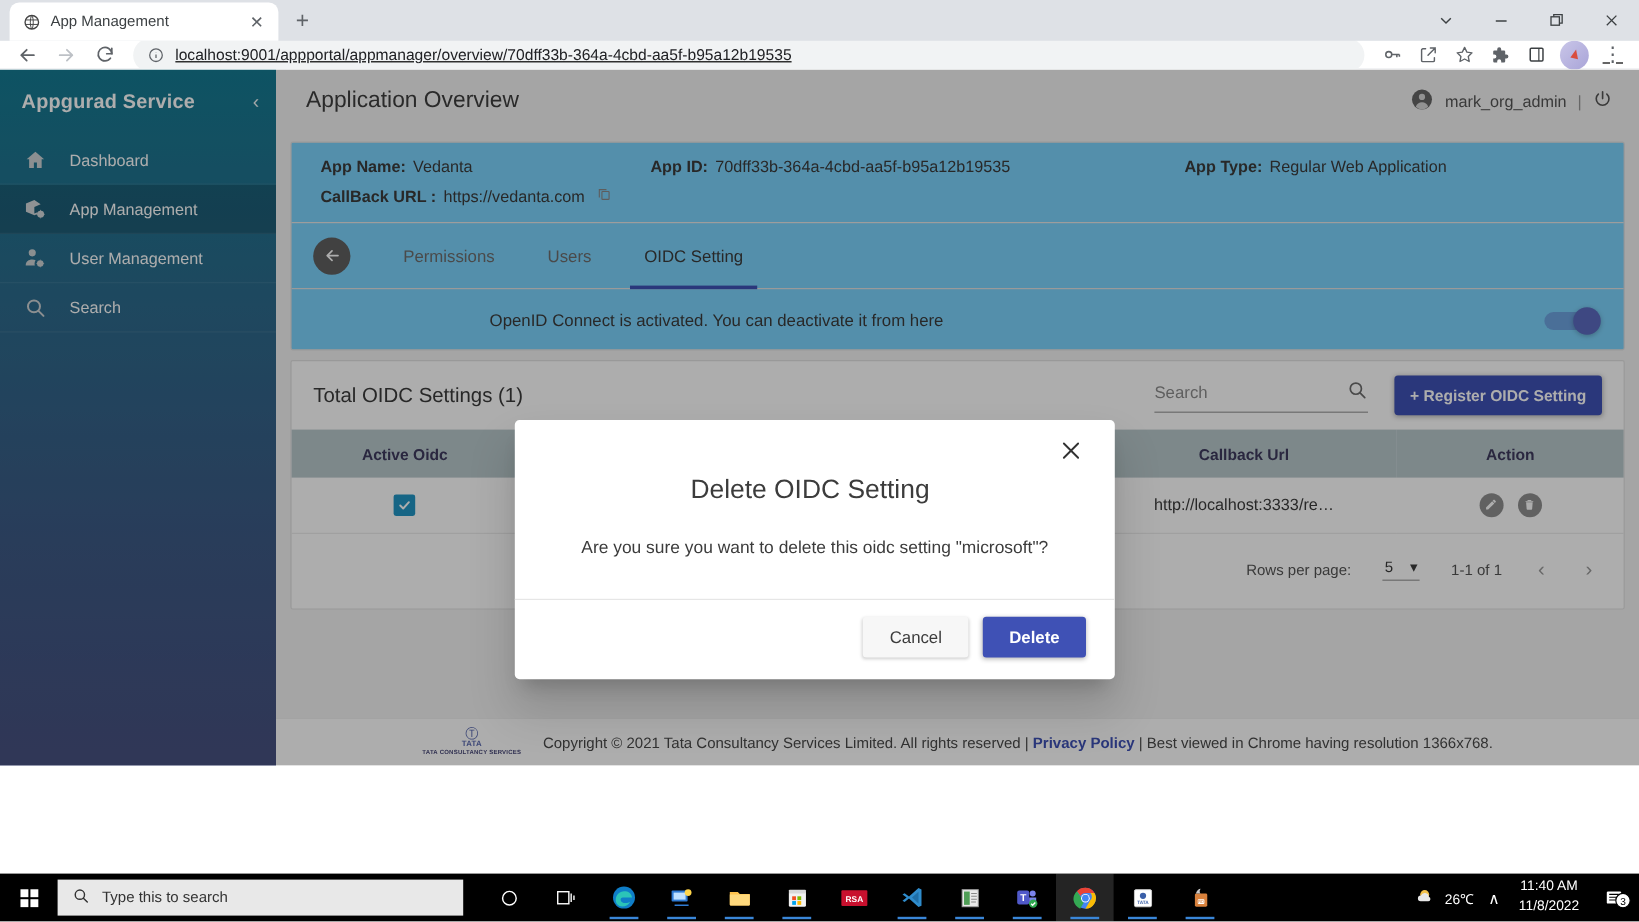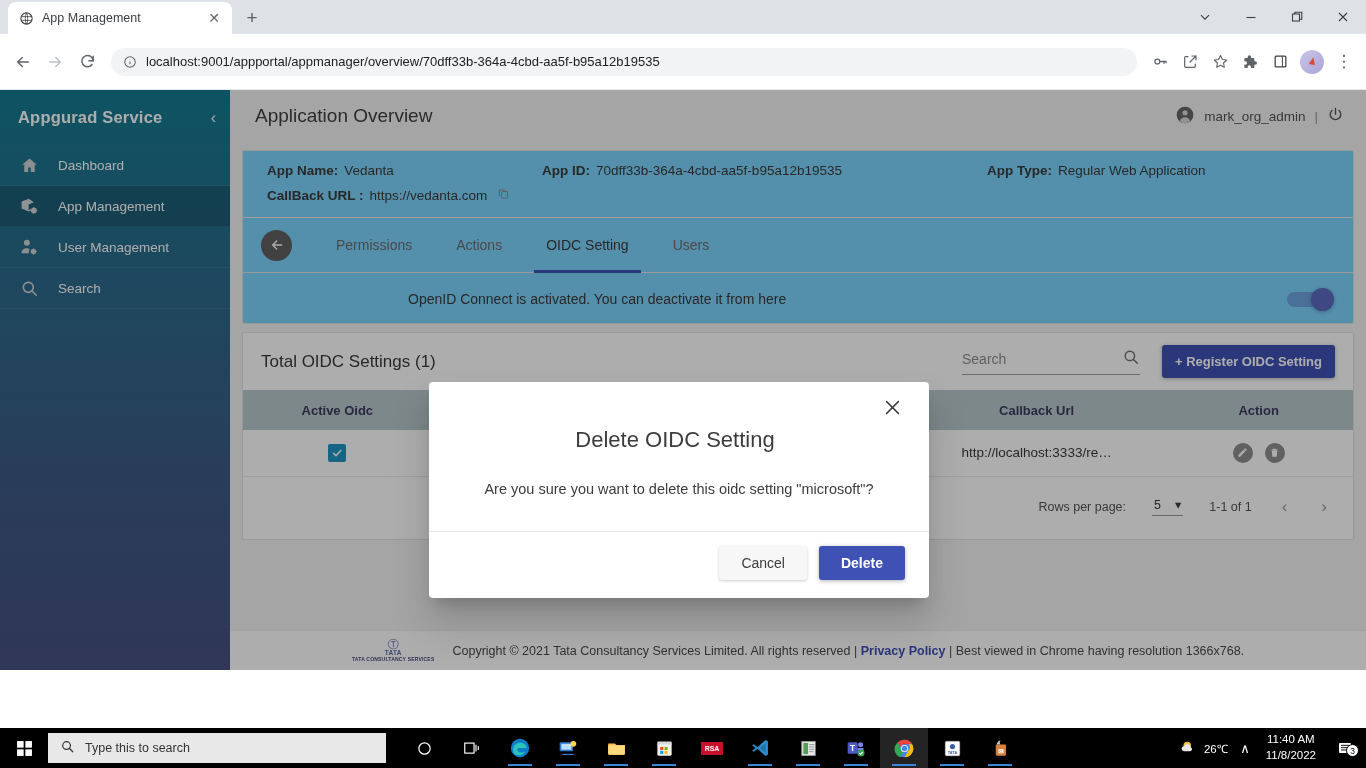--- a/index.html
+++ b/index.html
@@ -38,22 +38,22 @@
     display: flex; align-items: center; justify-content: center;
     color: #5f6368; font-size: 19px; border-radius: 50%;
   }
   .wincontrols {
     position: absolute; right: 0; top: 0; height: 34px;
     display: flex; align-items: center;
   }
   .wc-btn { width: 46px; height: 34px; display: flex; align-items: center; justify-content: center; color: #3c4043; }
 
   .toolbar {
-    height: 56px; background: #fff; display: flex; align-items: center;
-    padding: 0 8px; gap: 2px; border-bottom: 1px solid #e8eaed;
+    height: 24px; background: #fff; display: flex; align-items: center;
+    padding: 0 8px; gap: 2px; border-bottom: 1px solid #e8eaed; text-decoration: underline;
   }
   .nav-btn { width: 30px; height: 30px; display: flex; align-items: center; justify-content: center;
     color: #5f6368; border-radius: 50%; flex: 0 0 30px; }
   .nav-btn.disabled { color: #bdc1c6; }
   .omnibox {
     flex: 1; height: 28px; background: #f1f3f4; border-radius: 14px;
     display: flex; align-items: center; padding: 0 12px; gap: 9px;
     margin: 0 7px; min-width: 0;
   }
   .omnibox-url { font-size: 13px; color: #202124; white-space: nowrap; overflow: hidden; text-overflow: ellipsis; }
@@ -495,23 +495,22 @@
           </div>
         </div>
 
         <div class="tabs-row">
           <div class="back-circle">
             <svg width="16" height="16" viewBox="0 0 24 24" fill="none" stroke="#fff" stroke-width="2.1" stroke-linecap="round" stroke-linejoin="round">
                 <path d="M19 12H6M11.5 18L5.5 12l6-6"></path>
               </svg>
           </div>
           <div class="tab-item">Permissions</div>
-          <div class="tab-item">Actions</div>
+          <div class="tab-item">Users</div>
           <div class="tab-item active">OIDC Setting</div>
-          <div class="tab-item">Users</div>
         </div>
 
         <div class="oidc-banner">
           <span>OpenID Connect is activated. You can deactivate it from here</span>
           <span class="toggle">
             <span class="toggle-knob"></span>
           </span>
         </div>
       </div>
 

